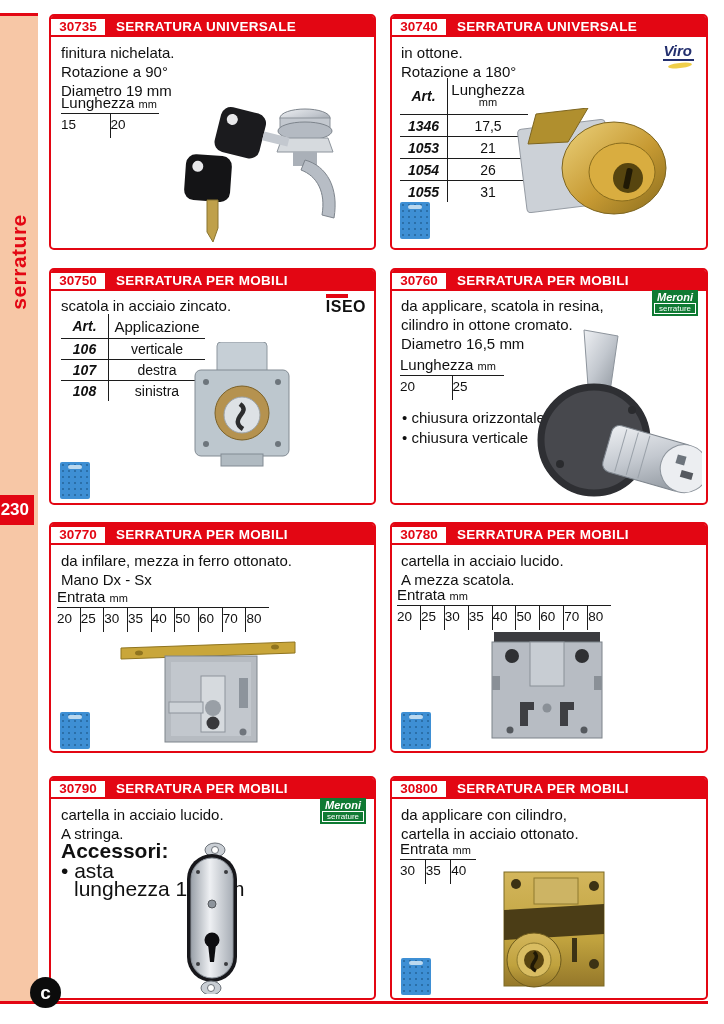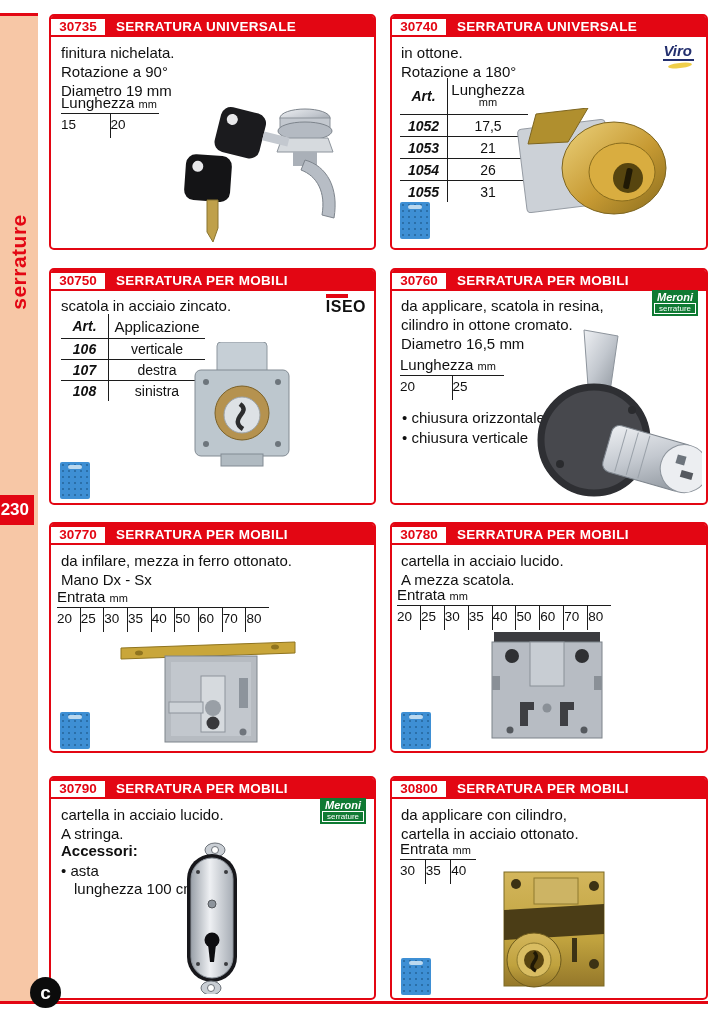--- a/index.html
+++ b/index.html
@@ -56,21 +56,21 @@
   .atab{position:absolute;display:grid;}
   .at-c{display:flex;align-items:center;justify-content:center;font-size:14px;}
   .at-head2{flex-direction:column;line-height:13px;font-size:15px;}
   .at-bold{font-weight:700;}
   .col-sep{border-right:1.5px solid var(--line);font-style:italic;}
   .row-sep{border-top:1.5px solid var(--line);}
 
   .bullets{position:absolute;font-size:15px;line-height:20px;}
   .blt::before{content:"• ";}
 
-  .acc{position:absolute;font-size:15px;line-height:18px;}
+  .acc{position:absolute;font-size:21px;line-height:18px;}
   .acc-label{font-weight:700;display:block;padding-bottom:2px;}
   .acc-detail{padding-left:13px;}
 
   
   .viro{position:absolute;right:12px;top:26px;}
   .viro-text{display:inline-block;color:#232F6E;font-weight:700;font-style:italic;font-size:15px;line-height:14px;
     border-bottom:2px solid #232F6E;padding:0 2px 1px 0;}
   .viro-swoosh{width:24px;height:5px;background:#EFCE4A;border-radius:50%/60%;margin:2px 0 0 5px;transform:rotate(-6deg);}
   .iseo{position:absolute;right:8px;top:24px;}
   .iseo-bar{width:22px;height:4px;background:var(--red);}
@@ -172,21 +172,21 @@
     <div class="viro">
       <span class="viro-text">Viro</span>
       <div class="viro-swoosh"></div>
     </div>
     <div class="atab" style="left:8px;top:62px;grid-template-columns:48px 80px;grid-template-rows:36px 22px 22px 22px 22px;">
       <div class="at-c at-bold col-sep">Art.</div>
       <div class="at-c at-head2">
         <span>Lunghezza</span>
           <span class="unit">mm</span>
       </div>
-      <div class="at-c at-bold col-sep row-sep">1052</div>
+      <div class="at-c at-bold col-sep row-sep">1346</div>
       <div class="at-c row-sep">17,5</div>
       <div class="at-c at-bold col-sep row-sep">1053</div>
       <div class="at-c row-sep">21</div>
       <div class="at-c at-bold col-sep row-sep">1054</div>
       <div class="at-c row-sep">26</div>
       <div class="at-c at-bold col-sep row-sep">1055</div>
       <div class="at-c row-sep">31</div>
     </div>
     <div class="blister" style="left:8px;top:186px;"></div>
     <svg class="ph" style="left:110px;top:92px;" width="186" height="112" viewBox="0 0 186 112">

